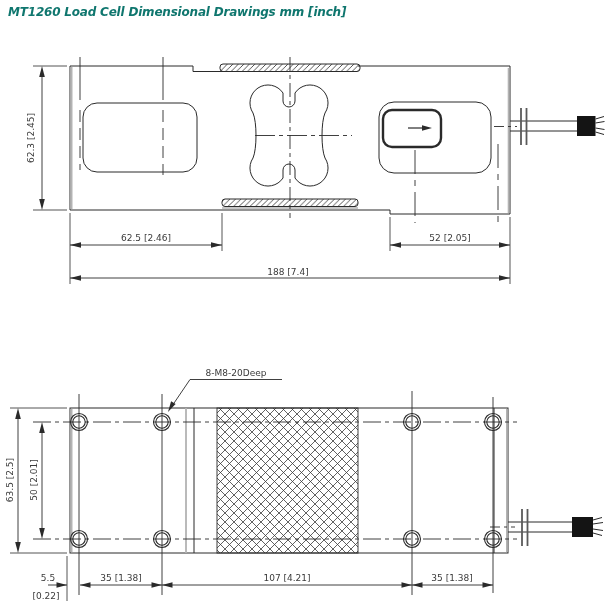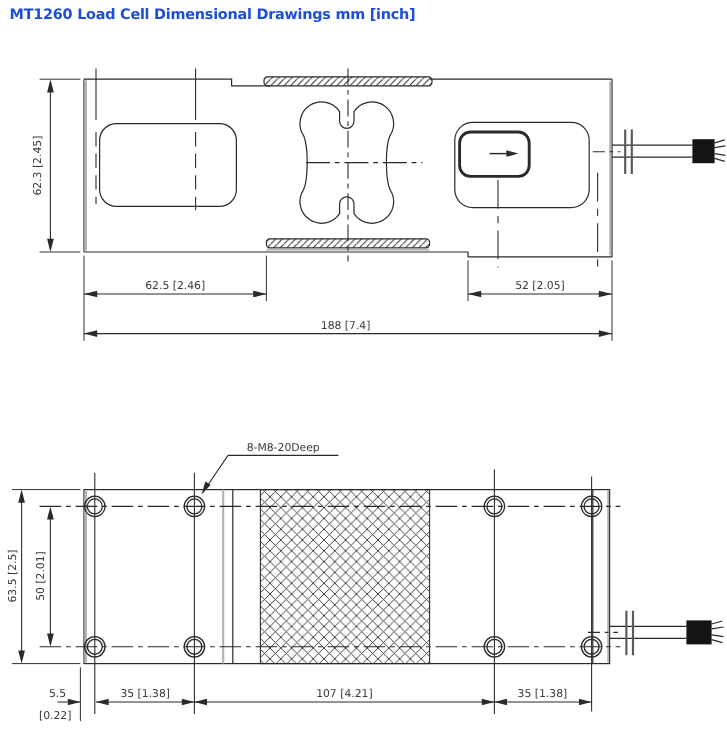--- a/index.html
+++ b/index.html
@@ -1,19 +1,19 @@
 <!DOCTYPE html>
 <html><head>
 <meta charset="utf-8">
 <style>
   html,body{margin:0;padding:0;background:#fff;}
   #stage{position:relative;width:606px;height:614px;background:#ffffff;overflow:hidden;
          font-family:"DejaVu Sans", sans-serif;}
-  #title{position:absolute;left:8px;top:5px;font-size:12px;font-weight:bold;color:#1d4ed8;
-         letter-spacing:-0.2px;white-space:nowrap;}
+  #title{position:absolute;left:8px;top:5px;font-size:12px;font-weight:bold;color:#0f766e;
+         letter-spacing:-0.2px;white-space:nowrap;font-style:italic;}
   svg{position:absolute;left:0;top:0;}
   .dimtxt{font-size:9px;fill:#3a3a3a;}
 </style>
 </head>
 <body>
 
 <div id="stage">
 
   <div id="title">MT1260 Load Cell Dimensional Drawings mm [inch]</div>
 

